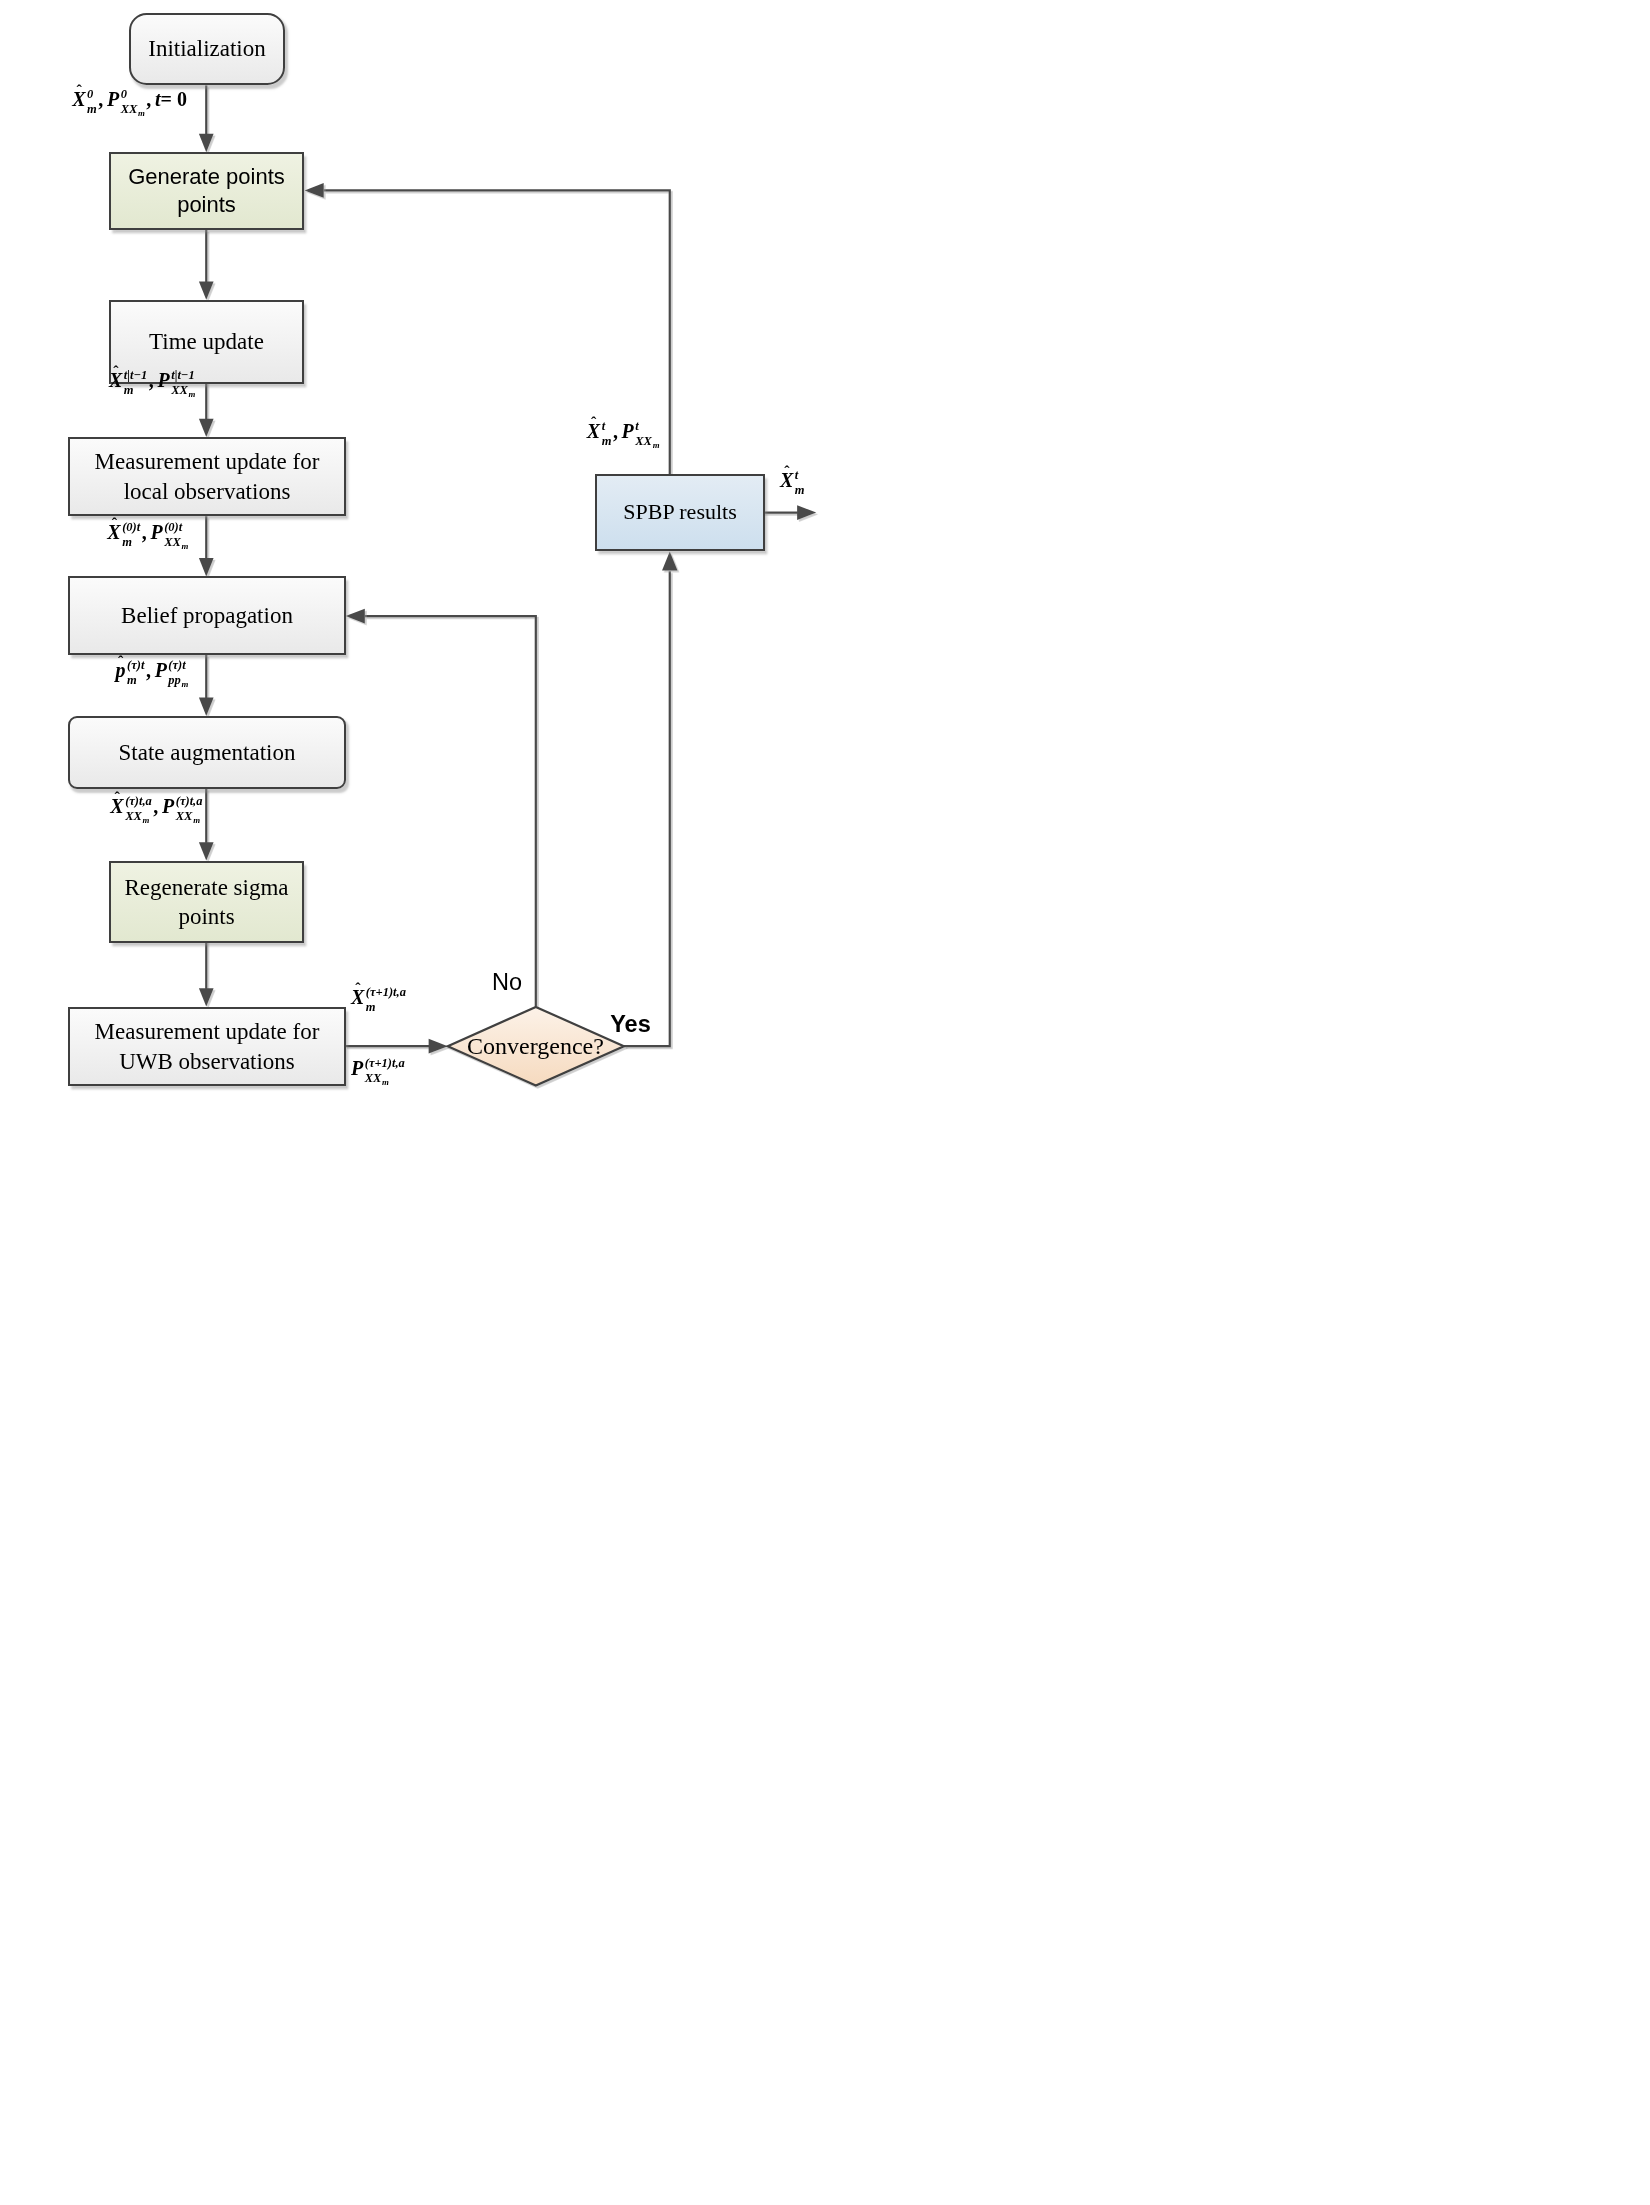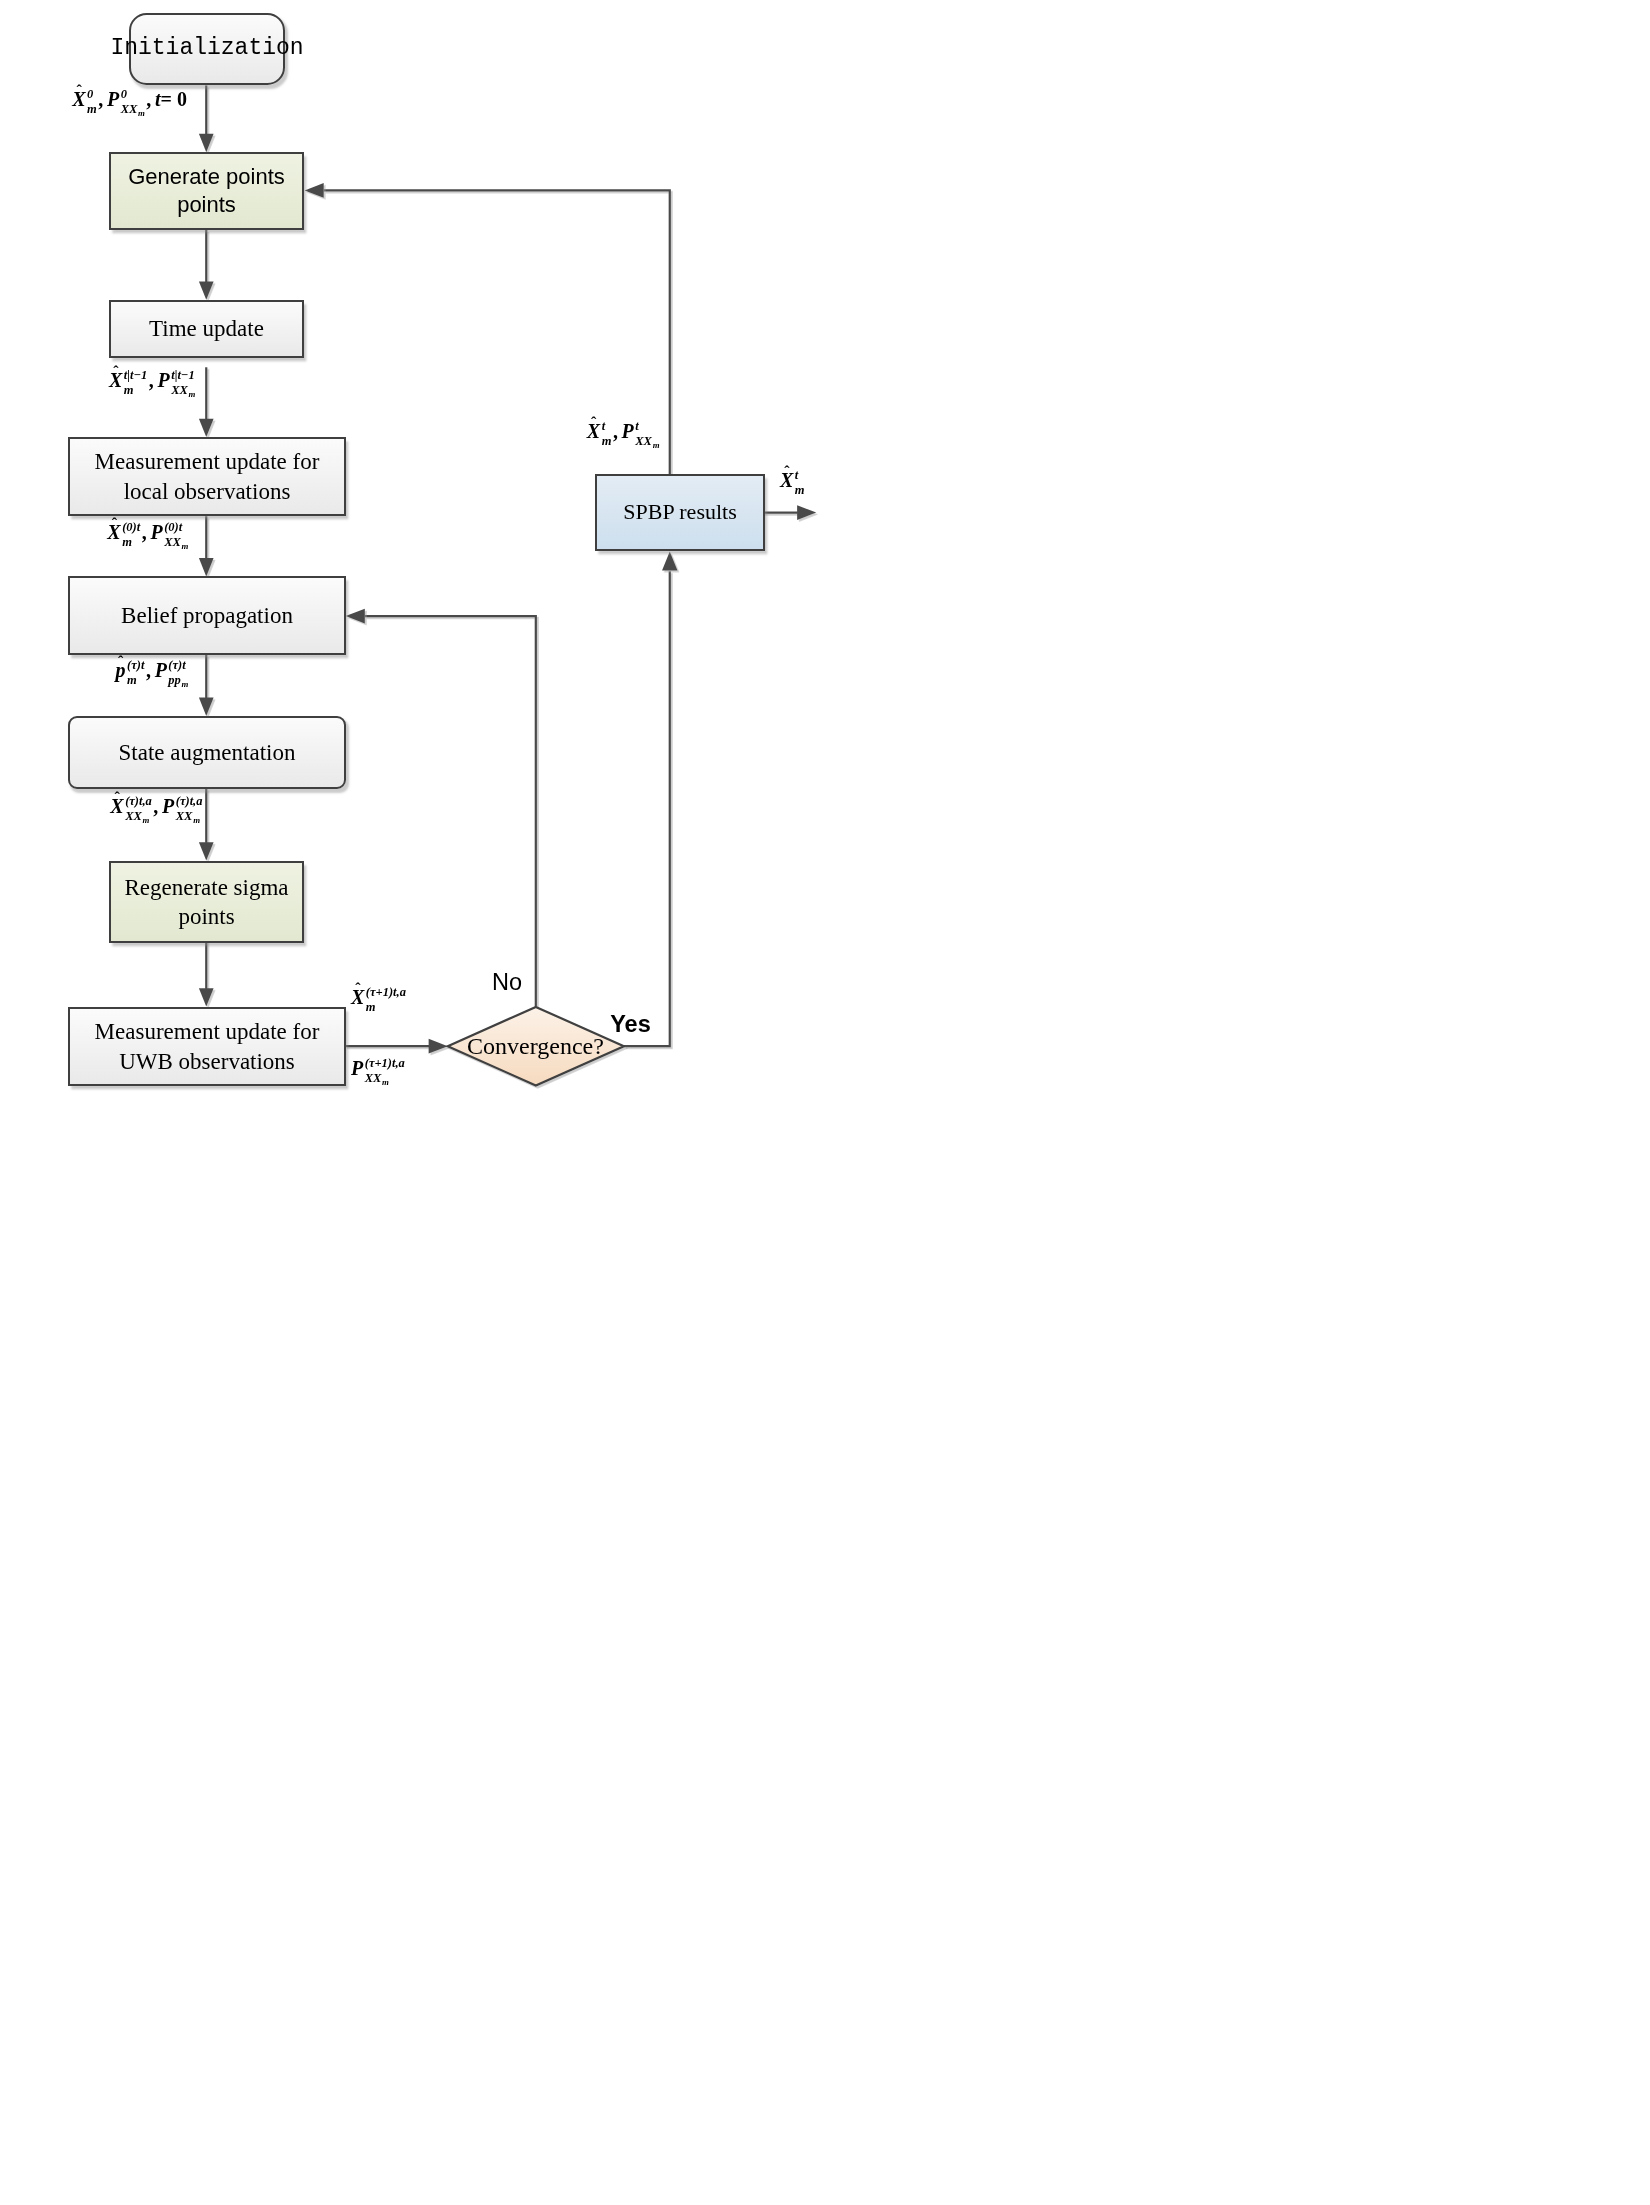--- a/index.html
+++ b/index.html
@@ -83,29 +83,29 @@
       <polygon points="271,1346 291,1346 281,1371"></polygon>
       <polygon points="584,1415 584,1435 610,1425"></polygon>
       <polygon points="902,777 923,777 912.5,751"></polygon>
       <polygon points="497,829 497,849 471,839"></polygon>
       <polygon points="441,249 441,269 415,259"></polygon>
       <polygon points="1086,688 1086,708 1112,698"></polygon>
     </g>
     <polygon points="730,1371.5 850,1425 730,1478.5 610,1425" fill="url(#gradPeach)" stroke="var(--border)" stroke-width="3" filter="url(#ds)"></polygon>
   </svg>
 
-  <div class="node rounded" style="left:129px;top:13.2px;width:156px;height:72px;font-family:Liberation Mono, monospace;">
+  <div class="node rounded" style="left:129px;top:13.2px;width:156px;height:72px;">
     <span>Initialization</span>
   </div>
 
   <div class="node green sans" style="left:109px;top:152px;width:195px;height:78px;">
     <span>Generate points points</span>
   </div>
 
-  <div class="node" style="left:109px;top:300px;width:195px;height:58px;">
+  <div class="node" style="left:109px;top:300px;width:195px;height:84px;">
     <span>Time update</span>
   </div>
 
   <div class="node" style="left:68px;top:437px;width:278px;height:79px;">
     <span>Measurement update for local observations</span>
   </div>
 
   <div class="node" style="left:68px;top:576px;width:278px;height:79px;">
     <span>Belief propagation</span>
   </div>

